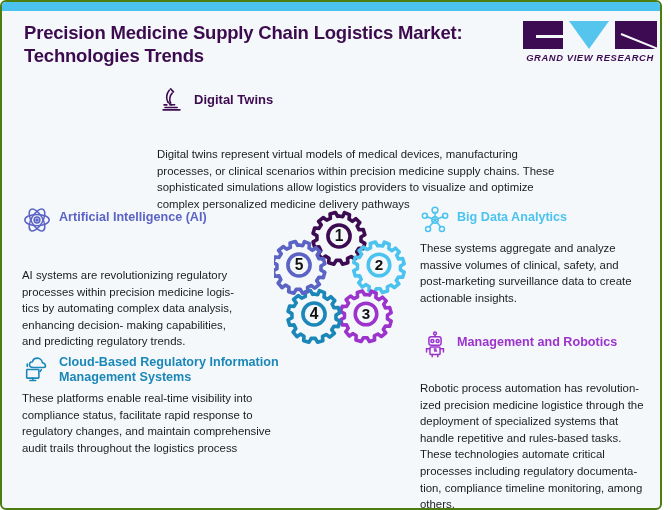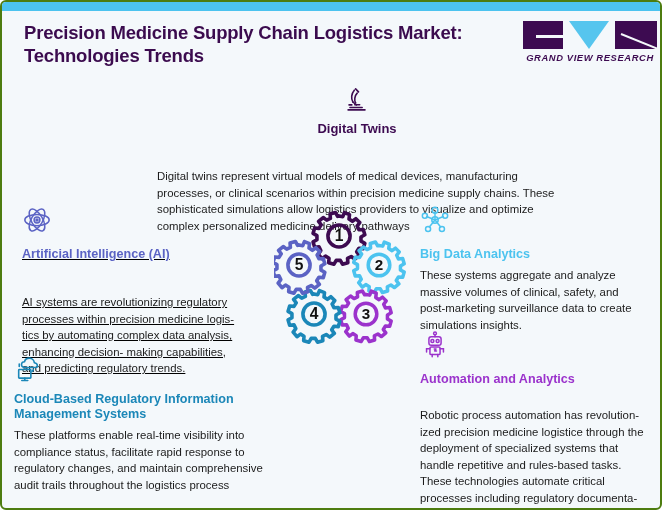--- a/index.html
+++ b/index.html
@@ -113,21 +113,20 @@
     color: #3d0b51;
   }
 
   
   .panel { position: absolute; }
   .panel-head {
     display: flex;
     align-items: flex-start;
     gap: 7px;
     margin-bottom: 5px;
-    flex-direction: column;
   }
   .panel-icon {
     flex: 0 0 auto;
     width: 30px;
     height: 30px;
     display: block;
   }
   .panel-title {
     font-size: 12.6px;
     font-weight: bold;
@@ -140,29 +139,29 @@
     color: #1b1b1b;
     margin-top: 32px;
   }
 
   
   .p-digital   { left: 155px; top: 82px;  width: 400px; }
   .p-digital .panel-title { color: #3d0b51; }
   .p-digital .panel-head  { align-items: center; }
   .p-digital .panel-title { padding-top: 0; font-size: 13px; }
 
-  .p-ai        { left: 20px;  top: 203px; width: 215px; text-decoration: underline; }
+  .p-ai        { left: 20px;  top: 203px; width: 215px; }
   .p-ai .panel-title { color: #5b63c4; padding-top: 5px; }
   .p-ai .panel-body  { }
 
   .p-bigdata   { left: 418px; top: 203px; width: 218px; }
   .p-bigdata .panel-title { color: #4cc3ef; padding-top: 5px; }
   .p-bigdata .panel-body  { margin-top: 4px; }
 
-  .p-cloud     { left: 12px;  top: 352px; width: 270px; }
+  .p-cloud     { left: 20px;  top: 352px; width: 270px; }
   .p-cloud .panel-title { color: #1b87b8; padding-top: 1px; }
   .p-cloud .panel-body  { margin-top: 4px; }
 
   .p-robotics  { left: 418px; top: 328px; width: 235px; }
   .p-robotics .panel-title { color: #9b33cc; padding-top: 5px; }
   .p-robotics .panel-body  { margin-top: 20px; }
 
   
   .gears {
     position: absolute;
@@ -239,21 +238,21 @@
           <circle cx="16" cy="16" r="3.4"></circle>
           <circle cx="16" cy="5.6" r="3.1"></circle>
           <circle cx="5.2" cy="11.4" r="2.7"></circle>
           <circle cx="26.8" cy="11.4" r="2.7"></circle>
           <circle cx="8.6" cy="25.6" r="2.7"></circle>
           <circle cx="23.4" cy="25.6" r="2.7"></circle>
         </g>
       </svg>
       <div class="panel-title">Big Data Analytics</div>
     </div>
-    <div class="panel-body">These systems aggregate and analyze massive volumes of clinical, safety, and post-marketing surveillance data to create simulations insights.</div>
+    <div class="panel-body">These systems aggregate and analyze massive volumes of clinical, safety, and post-marketing surveillance data to create actionable insights.</div>
   </div>
 
   <div class="panel p-cloud">
     <div class="panel-head">
       <svg class="panel-icon" viewBox="0 0 32 32">
         <g fill="none" stroke="#1b87b8" stroke-width="1.7" stroke-linecap="round" stroke-linejoin="round">
           <path d="M12 14.4 C9.4 14.4 8 12.8 8 11.2 C8 9.4 9.5 8.1 11.2 8.2 C11.8 5.9 13.9 4.4 16.3 4.4 C19.2 4.4 21.5 6.6 21.7 9.4 C23.6 9.6 25 11.1 25 12.9 C25 14 24.2 14.4 23 14.4 Z"></path>
           <rect x="5" y="16.5" width="13" height="9.2" rx="0.7"></rect>
           <line x1="11.5" y1="25.7" x2="11.5" y2="28"></line>
           <line x1="8.3" y1="28.2" x2="14.7" y2="28.2"></line>
@@ -278,21 +277,21 @@
           <rect x="10.6" y="18" width="10.8" height="8.2" rx="1.2"></rect>
           <path d="M15.2 20.2 L17.1 20.2 L15.6 22.4 L17.6 22.4"></path>
           <line x1="10.6" y1="20" x2="7" y2="20"></line>
           <line x1="21.4" y1="20" x2="25" y2="20"></line>
           <line x1="7" y1="20" x2="7" y2="23.4"></line>
           <line x1="25" y1="20" x2="25" y2="23.4"></line>
           <line x1="13" y1="26.2" x2="13" y2="28.4"></line>
           <line x1="19" y1="26.2" x2="19" y2="28.4"></line>
         </g>
       </svg>
-      <div class="panel-title">Automation and Analytics</div>
+      <div class="panel-title">Management and Robotics</div>
     </div>
     <div class="panel-body">Robotic process automation has revolution-ized precision medicine logistice through the deployment of specialized systems that handle repetitive and rules-based tasks. These technologies automate critical processes including regulatory documenta-tion, compliance timeline monitoring, among others.</div>
   </div>
 
   <div class="gears">
     <svg width="140" height="142" viewBox="0 0 140 142">
       <defs>
         <g id="gear-shape">
           <path d="M0,-24.5 L4.6,-23.6 L6.6,-28.6 L12.8,-26.0 L12.2,-20.6 L16.3,-17.9
                    L20.6,-21.1 L25.3,-16.4 L22.1,-12.1 L24.3,-7.6 L29.6,-8.0 L31.5,-1.5

